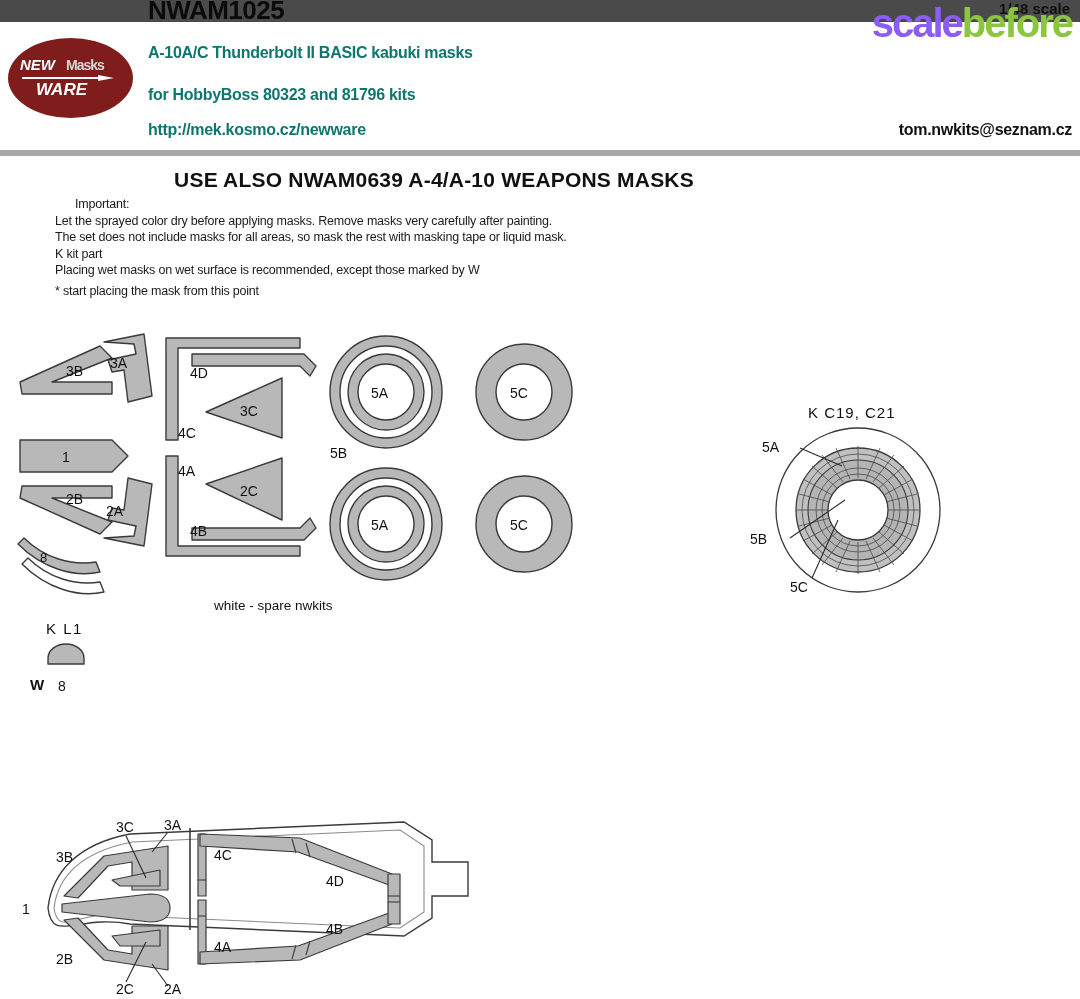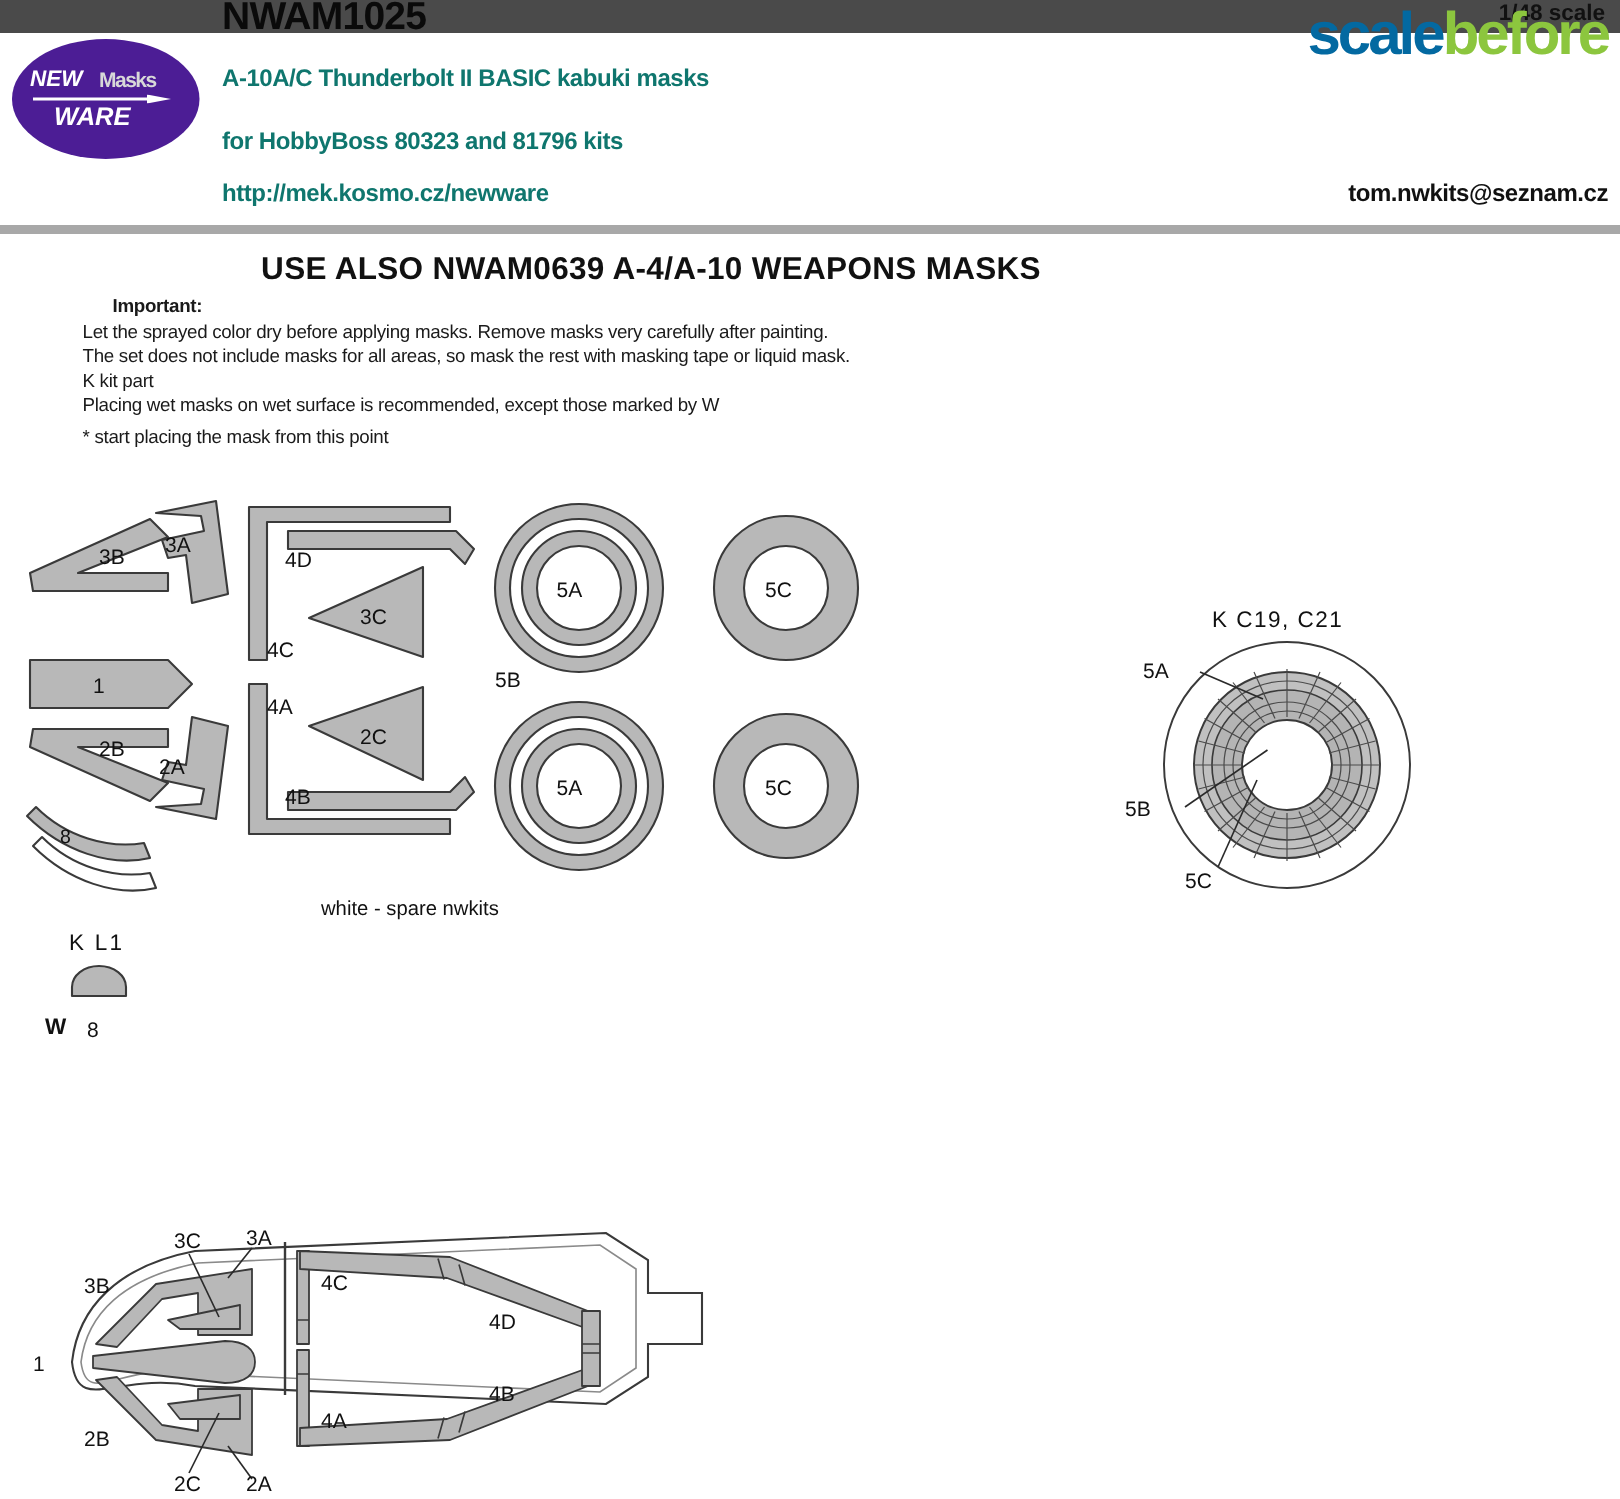--- a/index.html
+++ b/index.html
@@ -7,25 +7,25 @@
        font-family:"Liberation Sans","DejaVu Sans",sans-serif;color:#111;}
 
   
   #header-bar{position:absolute;left:0;top:0;width:1080px;height:22px;background:#4a4a4a;}
   #product-code{position:absolute;left:148px;top:-4px;font-size:26px;font-weight:bold;
       letter-spacing:-0.5px;color:#0a0a0a;line-height:28px;z-index:6;}
   #scale-note{position:absolute;right:10px;top:0px;font-size:15px;font-weight:bold;
       color:#111;z-index:4;letter-spacing:0px;}
   #scalemates-logo{position:absolute;right:8px;top:2px;font-size:40px;font-weight:bold;
       letter-spacing:-2px;line-height:42px;z-index:5;}
-  #scalemates-logo .sm-scale{color:#0369a1;}
+  #scalemates-logo .sm-scale{color:#8b5cf6;}
   #scalemates-logo .sm-mates{color:#8cc63e;}
 
-  #brand-logo{position:absolute;left:8px;top:26px;width:125px;height:80px;
-      background:#4c1d95;border-radius:50%/50%;overflow:hidden;}
+  #brand-logo{position:absolute;left:8px;top:38px;width:125px;height:80px;
+      background:#7f1d1d;border-radius:50%/50%;overflow:hidden;}
   #brand-logo .bl-new{position:absolute;left:12px;top:18px;color:#fff;font-size:15px;
       font-weight:bold;font-style:italic;letter-spacing:0px;}
   #brand-logo .bl-masks{position:absolute;left:58px;top:19px;color:#d8d8d8;font-size:14px;
       font-weight:bold;letter-spacing:-1px;}
   #brand-logo .bl-ware{position:absolute;left:28px;top:42px;color:#fff;font-size:17px;
       font-weight:bold;font-style:italic;letter-spacing:0px;}
   #brand-logo .bl-arrow{position:absolute;left:14px;top:37px;width:92px;height:6px;}
 
   .hdr-line{position:absolute;left:148px;font-size:16px;font-weight:bold;color:#0f766e;
       letter-spacing:-0.3px;white-space:nowrap;}
@@ -34,21 +34,21 @@
   #hdr-url{top:121px;}
   #hdr-email{position:absolute;right:8px;top:121px;font-size:16px;font-weight:bold;
       color:#111;letter-spacing:-0.3px;}
   #hdr-divider{position:absolute;left:0;top:150px;width:1080px;height:6px;background:#a8a8a8;}
 
   
   #use-also{position:absolute;left:0;top:168px;width:868px;text-align:center;
       font-size:21px;font-weight:bold;letter-spacing:0.2px;}
   #instructions{position:absolute;left:55px;top:196px;width:760px;font-size:12.5px;
       line-height:16.5px;color:#1a1a1a;letter-spacing:-0.2px;}
-  #instructions .imp-head{font-weight:bold;padding-left:20px;}
+  #instructions .imp-head{font-weight:normal;padding-left:20px;}
 
   
   #parts-canvas{position:absolute;left:0;top:320px;width:1080px;height:400px;}
   #lower-canvas{position:absolute;left:0;top:800px;width:1080px;height:199px;}
 
   .svg-layer{position:absolute;left:0;top:0;}
   .lbl{font-family:"Liberation Sans","DejaVu Sans",sans-serif;font-size:14px;fill:#111;}
   .lbl-sm{font-family:"Liberation Sans","DejaVu Sans",sans-serif;font-size:13px;fill:#111;}
   .lbl-lg{font-family:"Liberation Sans","DejaVu Sans",sans-serif;font-size:15px;fill:#111;
       letter-spacing:1px;}

